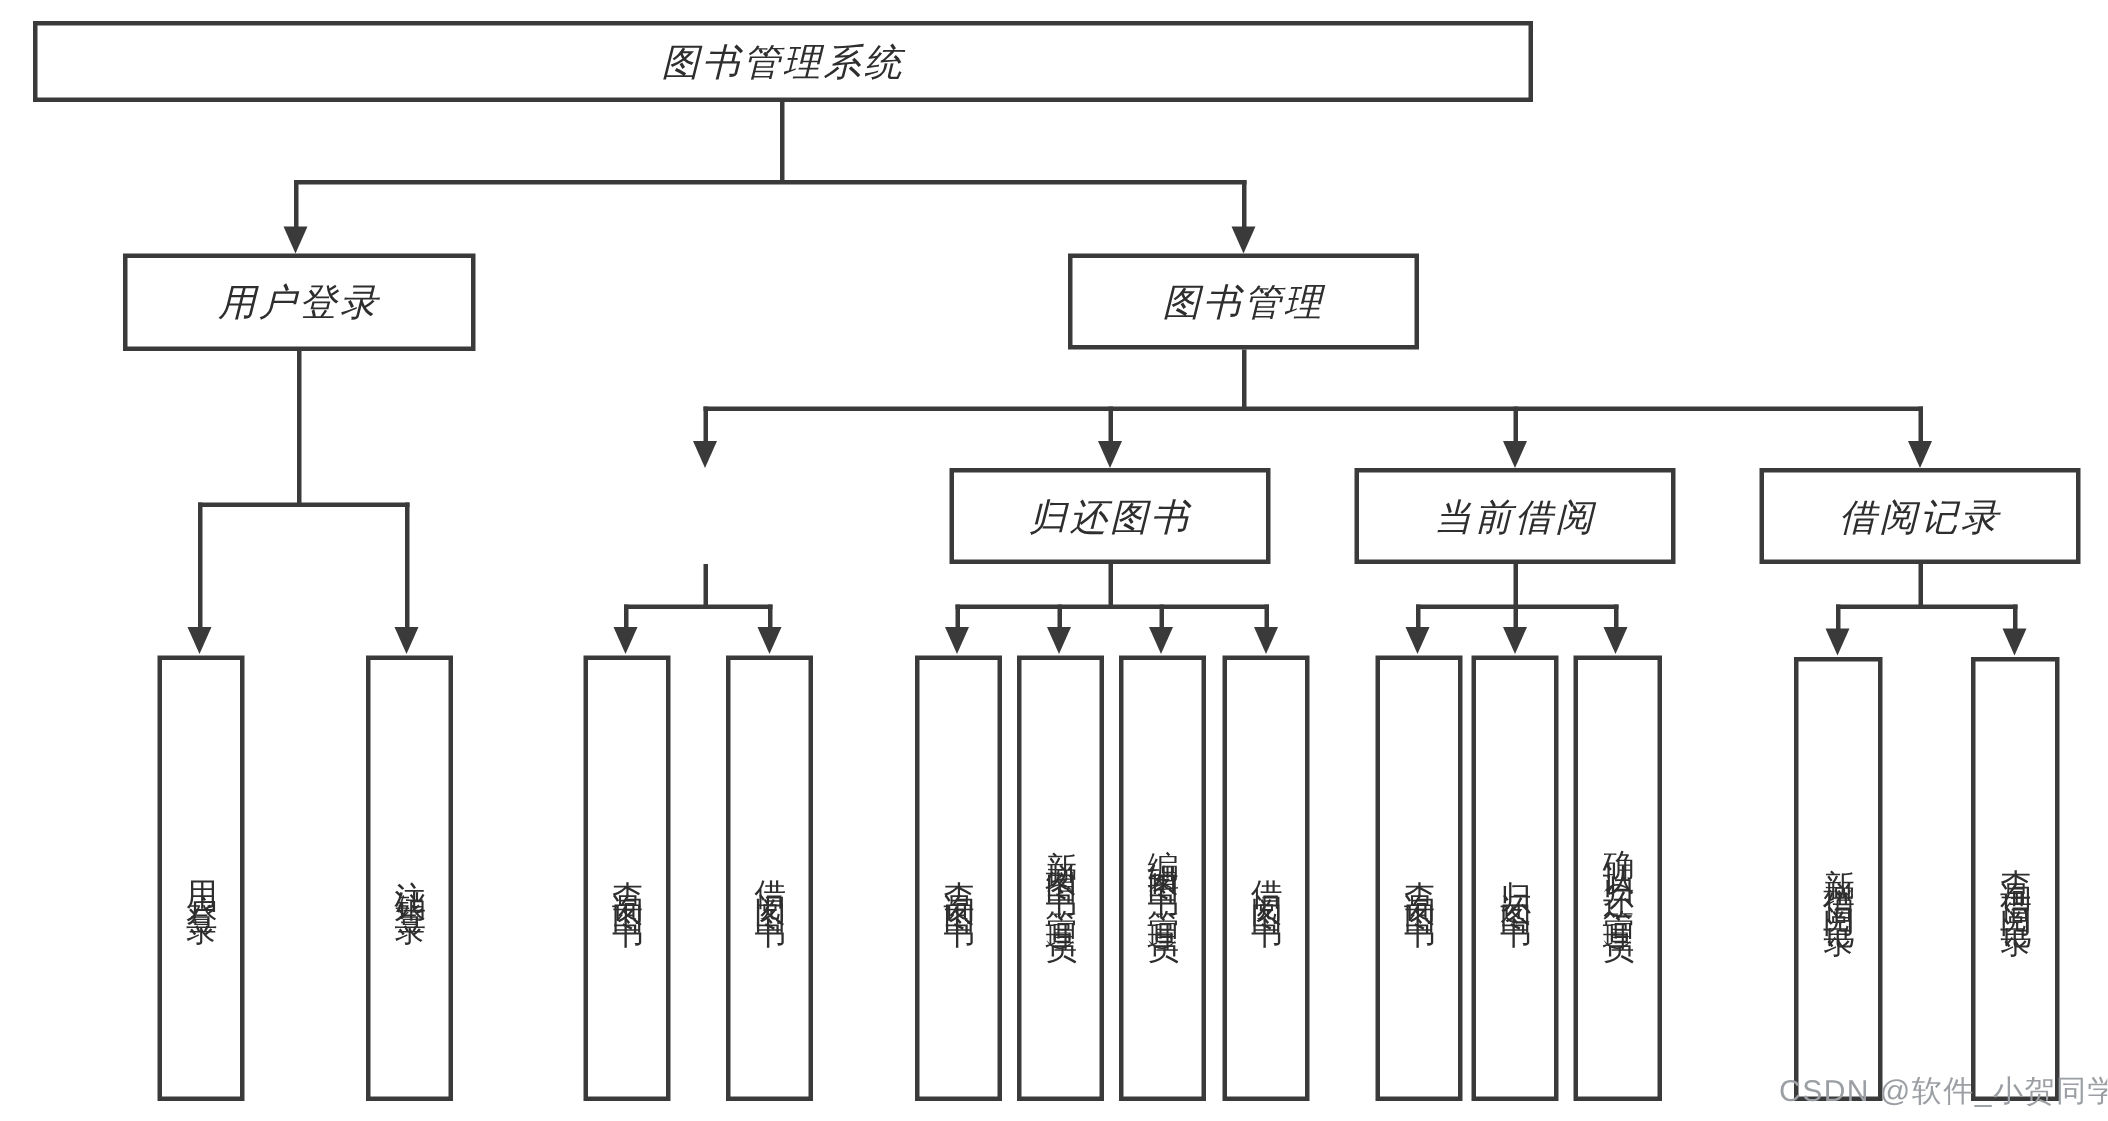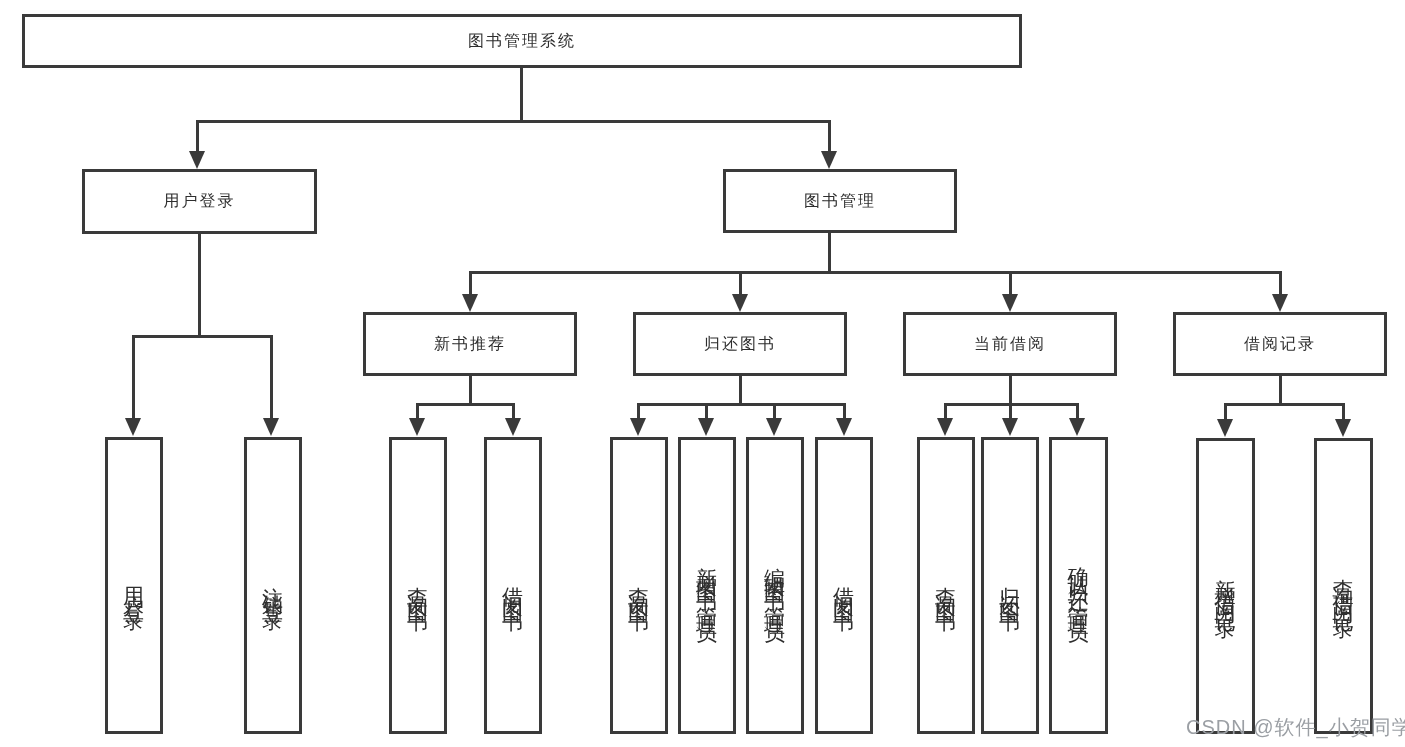--- a/index.html
+++ b/index.html
@@ -5,21 +5,21 @@
   html,body { margin:0; padding:0; background:#ffffff; }
   .canvas {
     position:relative; width:1405px; height:747px; background:#ffffff;
     font-family:"Liberation Sans", sans-serif; overflow:hidden;
   }
   .node {
     position:absolute; box-sizing:border-box;
     border:3px solid #3a3a3a; background:#ffffff; color:#2e2e2e;
     display:flex; align-items:center; justify-content:center;
   }
-  .h-label { font-size:16px; letter-spacing:2px; white-space:nowrap; }
+  .h-label { font-size:25px; letter-spacing:2px; white-space:nowrap;font-style:italic; }
   .v-label {
     writing-mode:vertical-rl; text-orientation:mixed;
     font-size:21px; letter-spacing:8px; line-height:1; white-space:nowrap;
   }
   .line { position:absolute; background:#3a3a3a; }
   .arrow {
     position:absolute; width:0; height:0;
     border-left:8px solid transparent; border-right:8px solid transparent;
     border-top:18px solid #3a3a3a;
   }
@@ -34,27 +34,24 @@
 <div class="canvas">
 
   <div class="node" style="left:22px; top:14px; width:1000px; height:54px;">
     <span class="h-label">图书管理系统</span>
   </div>
 
   <div class="node" style="left:82px; top:169px; width:235px; height:65px;">
     <span class="h-label">用户登录</span>
   </div>
 
-  <div class="node" style="left:712px; top:169px; width:234px; height:64px;margin-left:11px;">
+  <div class="node" style="left:712px; top:169px; width:234px; height:64px;">
     <span class="h-label">图书管理</span>
   </div>
 
-  <div class="node" style="left:363px; top:312px; width:214px; height:64px;">
-    <span class="h-label">新书推荐</span>
-  </div>
   <div class="node" style="left:633px; top:312px; width:214px; height:64px;">
     <span class="h-label">归还图书</span>
   </div>
   <div class="node" style="left:903px; top:312px; width:214px; height:64px;">
     <span class="h-label">当前借阅</span>
   </div>
   <div class="node" style="left:1173px; top:312px; width:214px; height:64px;">
     <span class="h-label">借阅记录</span>
   </div>
 

